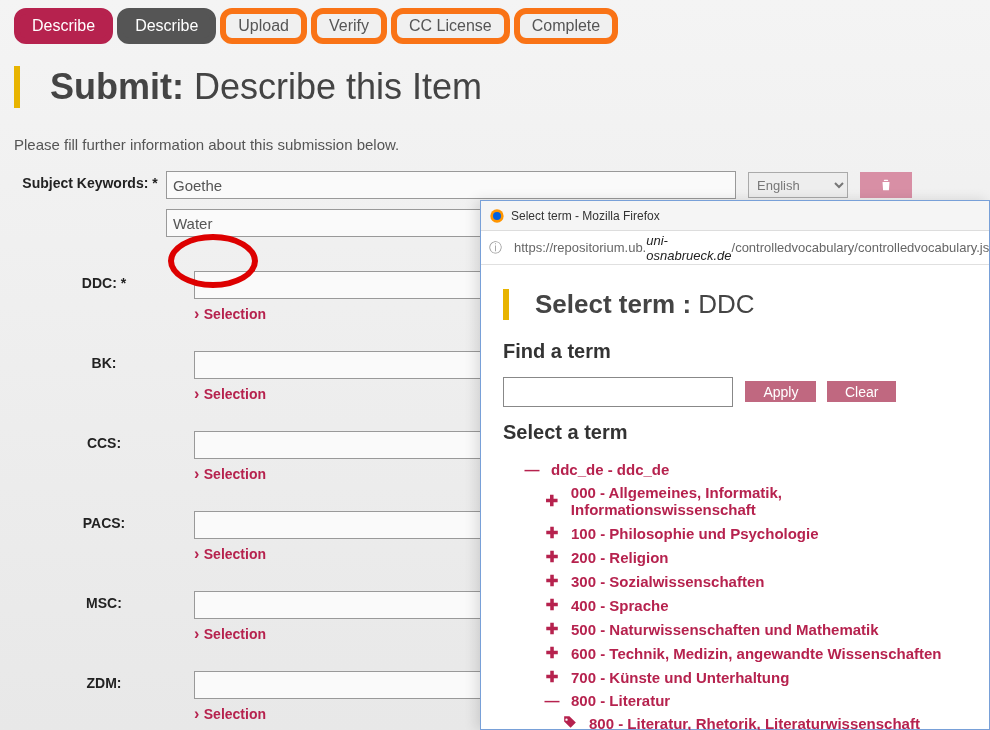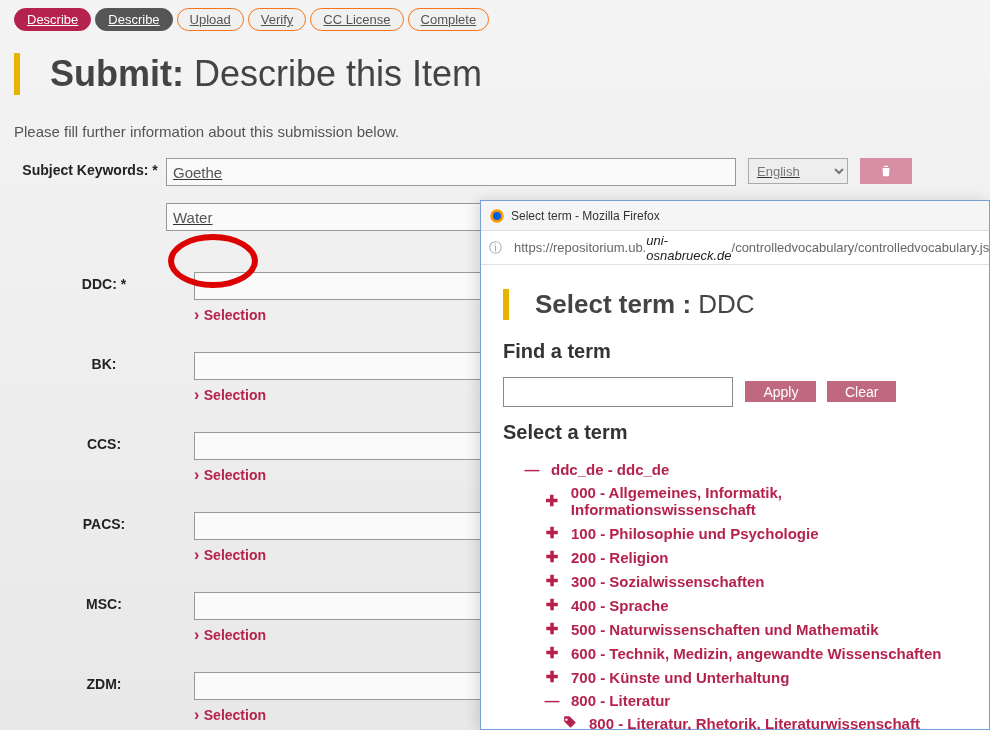--- a/index.html
+++ b/index.html
@@ -5,42 +5,42 @@
 * { box-sizing: border-box; margin: 0; padding: 0; }
 body {
   font-family: "Segoe UI", Tahoma, sans-serif;
   background: linear-gradient(to bottom, #f4f4f4, #e8e8e8);
   width: 990px; height: 730px; overflow: hidden; position: relative;
   color: #333;
 }
 .container { padding: 8px 14px; }
 .breadcrumb { display: flex; gap: 4px; flex-wrap: wrap; margin-bottom: 22px; }
 .bc-item {
-  border: 1px solid #f97316; border-radius: 12px;
-  padding: 3px 12px; font-size: 13px; color: #555; background: #f0f0f0; text-decoration: underline;
+  border: 6px solid #f97316; border-radius: 12px;
+  padding: 3px 12px; font-size: 16px; color: #555; background: #f0f0f0;
 }
 .bc-item.active { background: #b6224e; color: #fff; border-color: #b6224e; }
 .bc-item.dark { background: #555; color: #fff; border-color: #555; }
 
 .page-title {
   border-left: 6px solid #e8b400; padding-left: 30px;
   font-size: 36px; color: #444; margin-bottom: 28px; font-weight: 600;
 }
 .page-title .light { font-weight: 400; }
 
 .instruct { font-size: 15px; color: #555; margin-bottom: 18px; }
 
 .form-row { display: flex; align-items: flex-start; margin-bottom: 10px; }
 .form-label { width: 180px; font-size: 14px; font-weight: 700; color: #222; padding-top: 4px; text-align: center; }
 .form-fields { flex: 1; }
 .text-input {
   width: 570px; height: 28px; border: 1px solid #999;
   padding: 0 6px; font-size: 15px; color: #555; background: #fafafa;
 }
-.keyword-row { display: flex; gap: 12px; margin-bottom: 17px; text-decoration: underline; }
+.keyword-row { display: flex; align-items: center; gap: 12px; margin-bottom: 10px; }
 .lang-select {
   width: 100px; height: 26px; border: 1px solid #aaa; font-size: 13px;
   color: #777; background: #eee; padding: 0 4px;
   -webkit-appearance: menulist;
 }
 .icon-btn {
   width: 52px; height: 26px; background: #d88fa5; border: none;
   display: inline-flex; align-items: center; justify-content: center;
   cursor: pointer;
 }

